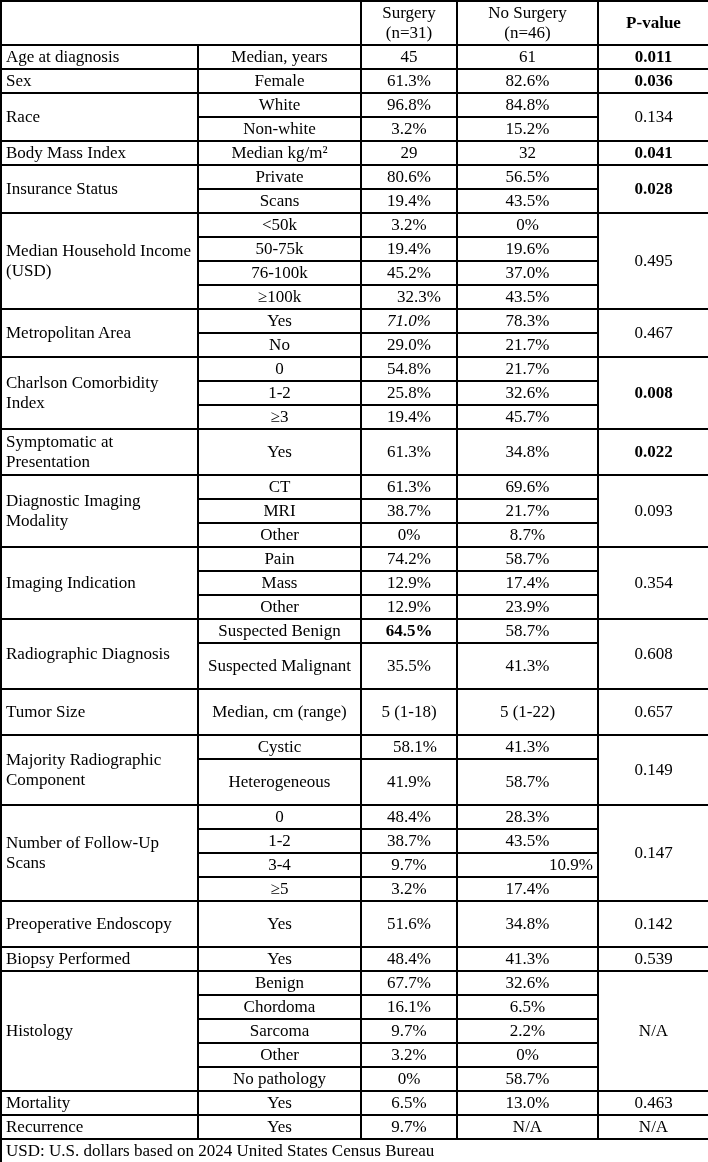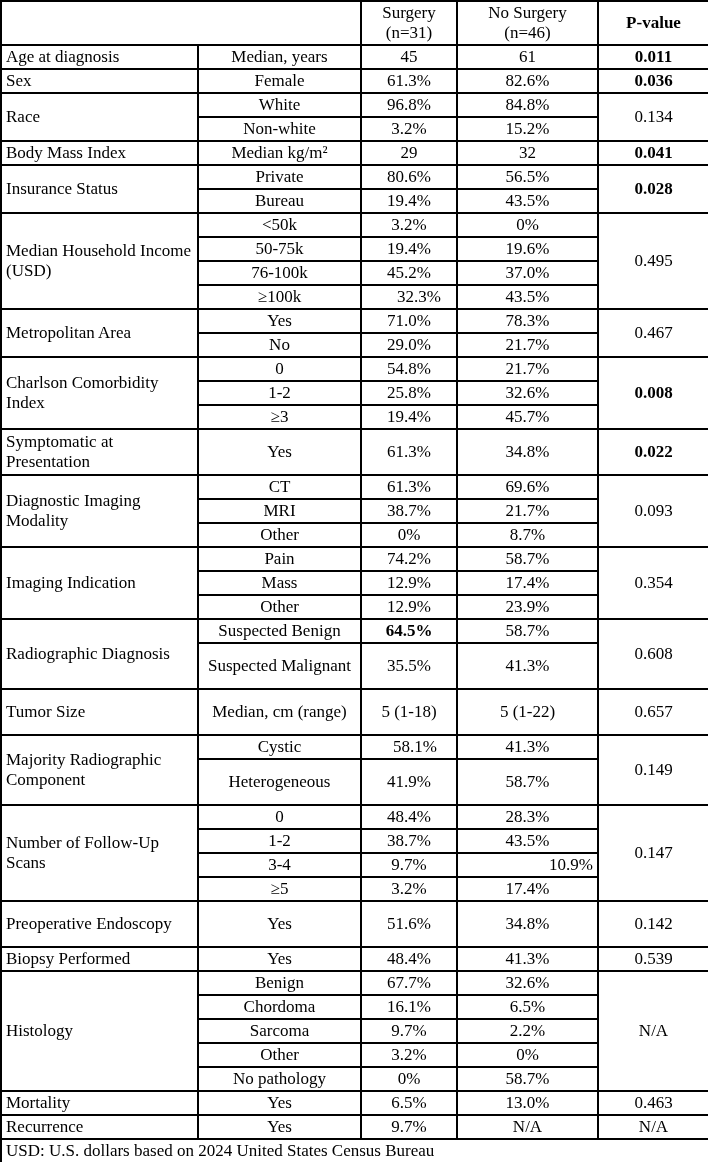--- a/index.html
+++ b/index.html
@@ -94,21 +94,21 @@
         <td class="p bold" rowspan="1">0.041</td>
       </tr>
       <tr class="r">
         <td class="var" rowspan="2">Insurance Status</td>
         <td class="cat">Private</td>
         <td class="s" style="vertical-align: middle;">80.6%</td>
         <td class="ns" style="vertical-align: middle;">56.5%</td>
         <td class="p bold" rowspan="2">0.028</td>
       </tr>
       <tr class="r">
-        <td class="cat">Bureau</td>
+        <td class="cat">Scans</td>
         <td class="s" style="vertical-align: middle;">19.4%</td>
         <td class="ns" style="vertical-align: middle;">43.5%</td>
       </tr>
       <tr class="r">
         <td class="var" rowspan="4">Median Household Income (USD)</td>
         <td class="cat">&lt;50k</td>
         <td class="s" style="vertical-align: middle;">3.2%</td>
         <td class="ns" style="vertical-align: middle;">0%</td>
         <td class="p" rowspan="4">0.495</td>
       </tr>
@@ -123,21 +123,21 @@
         <td class="ns" style="vertical-align: middle;">37.0%</td>
       </tr>
       <tr class="r">
         <td class="cat">≥100k</td>
         <td class="s" style="vertical-align: middle; padding-left: 24px;">32.3%</td>
         <td class="ns" style="vertical-align: middle;">43.5%</td>
       </tr>
       <tr class="r">
         <td class="var" rowspan="2">Metropolitan Area</td>
         <td class="cat">Yes</td>
-        <td class="s" style="vertical-align: middle;">71.0%</td>
+        <td class="s" style="vertical-align: middle; font-style: italic;">71.0%</td>
         <td class="ns" style="vertical-align: middle;">78.3%</td>
         <td class="p" rowspan="2">0.467</td>
       </tr>
       <tr class="r">
         <td class="cat">No</td>
         <td class="s" style="vertical-align: middle;">29.0%</td>
         <td class="ns" style="vertical-align: middle;">21.7%</td>
       </tr>
       <tr class="r">
         <td class="var" rowspan="3">Charlson Comorbidity Index</td>

